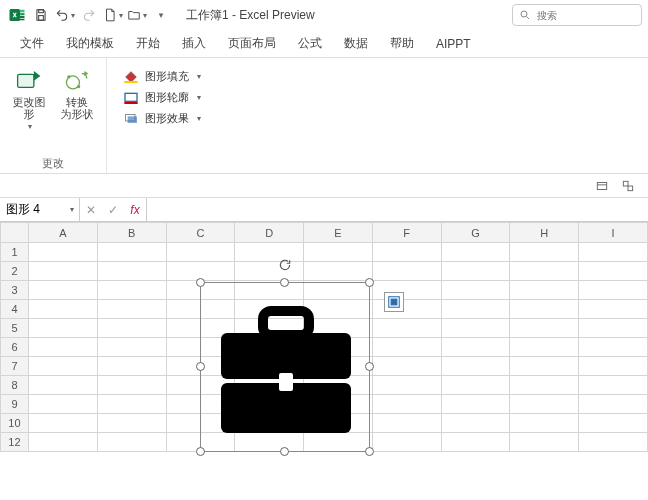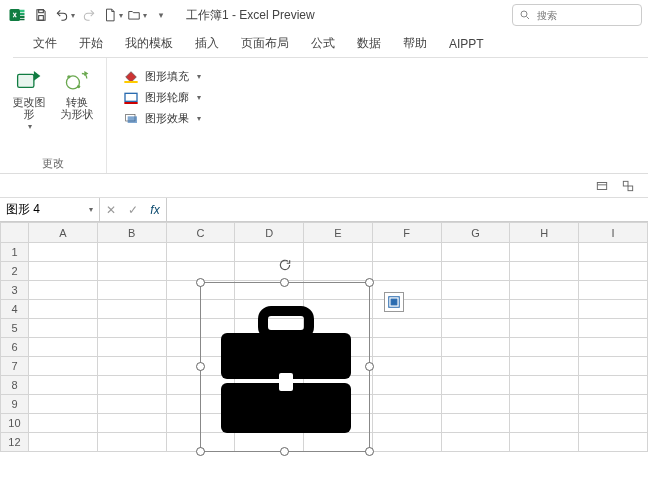--- a/index.html
+++ b/index.html
@@ -7,21 +7,21 @@
 
 
 .titlebar { height: 30px; background: #fff; display: flex; align-items: center; padding: 0 6px; gap: 2px; }
 .titlebar .tb-left { display: flex; align-items: center; gap: 2px; }
 .titlebar .qat-btn { width: 22px; height: 22px; display: flex; align-items: center; justify-content: center; color: #555; cursor: pointer; border-radius: 3px; }
 .titlebar .title { margin-left: 12px; color: #444; font-size: 12px; }
 .titlebar .search { margin-left: auto; width: 130px; height: 22px; border: 1px solid #ccc; border-radius: 4px; display: flex; align-items: center; padding: 0 6px; color: #888; gap: 6px; }
 .titlebar .search input { border: none; outline: none; width: 90px; font-size: 10px; color: #4c1d95; }
 
 
-.tabs { height: 28px; display: flex; align-items: center; padding: 0 12px; gap: 6px; border-bottom: 1px solid #e0e0e0; margin-left: 13px; }
+.tabs { height: 28px; display: flex; align-items: center; padding: 0 12px; gap: 6px; border-bottom: 1px solid #e0e0e0; }
 .tab { padding: 4px 8px; color: #444; cursor: pointer; font-size: 12px; }
 .tab.active { color: #107c41; border-bottom: 2px solid #107c41; font-weight: 600; }
 
 
 .ribbon { height: 116px; display: flex; border-bottom: 1px solid #ddd; }
 .group { border-right: 1px solid #e5e5e5; display: flex; flex-direction: column; align-items: center; padding: 6px 8px 2px; }
 .group-items { flex: 1; display: flex; align-items: flex-start; gap: 6px; }
 .group-label { font-size: 11px; color: #666; margin-top: 2px; }
 .big-btn { display: flex; flex-direction: column; align-items: center; gap: 2px; cursor: pointer; padding: 2px 4px; width: 42px; }
 .big-btn .icn { width: 28px; height: 28px; display: flex; align-items: center; justify-content: center; }
@@ -36,26 +36,26 @@
 .format-list { display: flex; flex-direction: column; gap: 4px; padding: 4px 6px; }
 .format-item { display: flex; align-items: center; gap: 6px; cursor: pointer; font-size: 11px; color: #333; padding: 1px 2px; }
 .format-item .ficn { width: 16px; height: 14px; display: flex; align-items: center; justify-content: center; }
 
 
 .subbar { height: 24px; border-bottom: 1px solid #ddd; display: flex; align-items: center; justify-content: flex-end; padding: 0 10px; gap: 6px; }
 .subbar .sb-btn { width: 20px; height: 18px; display: flex; align-items: center; justify-content: center; color: #666; cursor: pointer; }
 
 
 .fbar { height: 24px; border-bottom: 1px solid #ccc; display: flex; align-items: stretch; }
-.namebox { width: 100px; border-right: 1px solid #ccc; display: flex; align-items: center; padding: 0 6px; position: relative; }
+.namebox { width: 80px; border-right: 1px solid #ccc; display: flex; align-items: center; padding: 0 6px; position: relative; }
 .namebox input { border: none; outline: none; width: 64px; font-size: 12px; }
 .namebox .nd { margin-left: auto; font-size: 8px; color: #666; cursor: pointer; }
 .fbar .fxbtns { display: flex; align-items: center; border-right: 1px solid #ccc; }
 .fbar .fxbtn { width: 22px; display: flex; align-items: center; justify-content: center; color: #999; font-size: 12px; cursor: pointer; height: 100%; }
-.fbar .fxbtn.fx { font-style: italic; color: #0c4a6e; }
+.fbar .fxbtn.fx { font-style: italic; color: #be185d; }
 .fbar .finput { flex: 1; border: none; outline: none; padding: 0 6px; font-size: 12px; }
 
 
 .grid-wrap { position: relative; }
 .grid { border-collapse: collapse; table-layout: fixed; }
 .grid th, .grid td { border: 1px solid #d4d4d4; font-size: 11px; font-weight: 400; color: #555; background: #fff; }
 .grid thead th { height: 20px; background: #f3f3f3; text-align: center; }
 .grid tbody th { width: 28px; background: #f3f3f3; text-align: center; }
 .grid td { height: 19px; }
 .grid .corner { width: 28px; background: #f3f3f3; }
@@ -132,22 +132,22 @@
     <svg width="12" height="12" viewBox="0 0 24 24" fill="none" stroke="#888" stroke-width="2">
         <circle cx="10" cy="10" r="6"></circle>
         <path d="M20 20l-5-5"></path>
       </svg>
     <input placeholder="搜索" style="">
   </div>
 </div>
 
 <div class="tabs" id="tabs">
     <div class="tab">文件</div>
+    <div class="tab">我的模板</div>
     <div class="tab">开始</div>
-    <div class="tab">我的模板</div>
     <div class="tab">插入</div>
     <div class="tab">页面布局</div>
     <div class="tab">公式</div>
     <div class="tab">数据</div>
     <div class="tab">帮助</div>
     <div class="tab">AIPPT</div>
   </div>
 
 <div class="ribbon">
   <div class="group">

